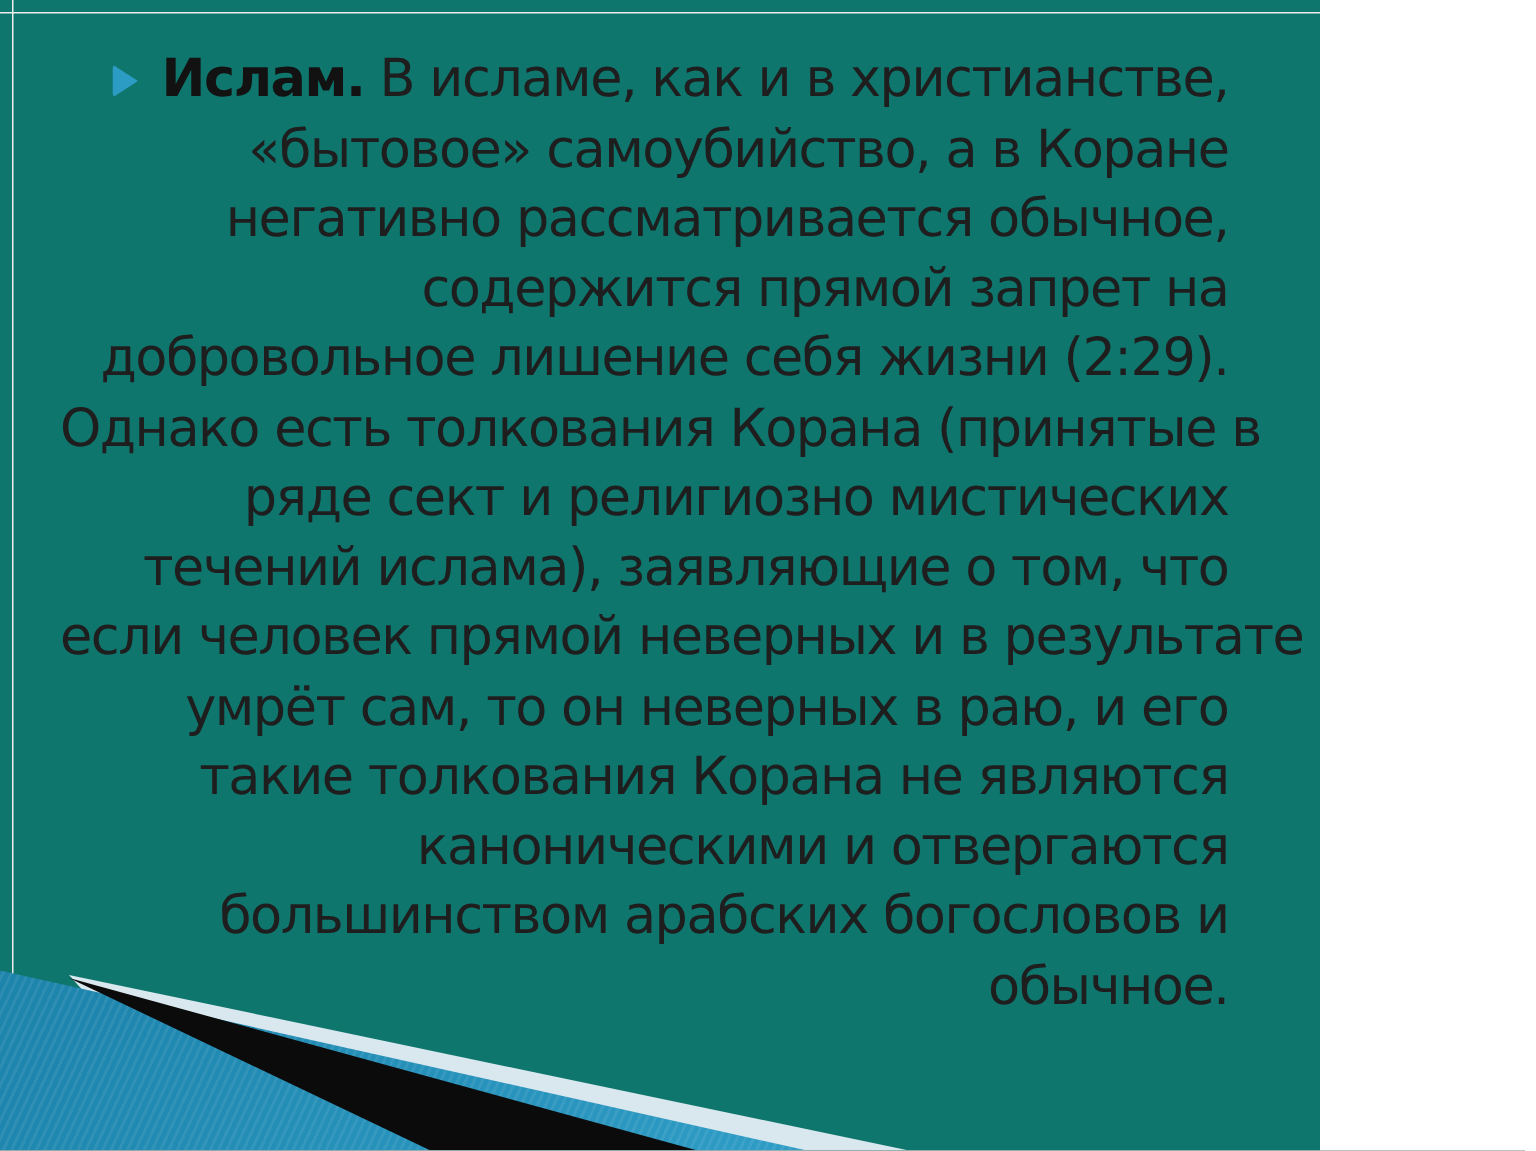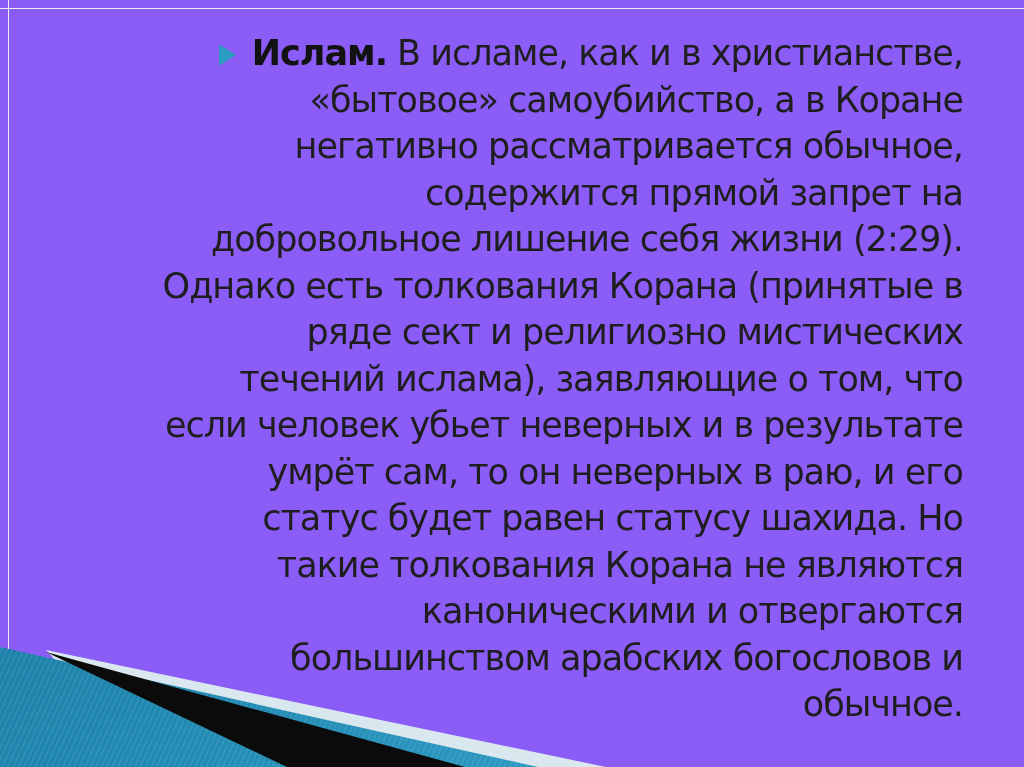--- a/index.html
+++ b/index.html
@@ -7,22 +7,22 @@
     --teal2:#3aabd6;
     --pale:#d9e7ee;
     --stripe-black:#0b0b0b;
     --frame:#ededed;
     --bullet:#2d9cc4;
     --text:#1e1e1e;
   }
   html,body{margin:0;padding:0;background:#ffffff;}
   .slide{
     position:relative;
-    width:1024px;height:767px;
-    background:#8b5cf6;
+    width:880px;height:767px;
+    background:#0f766e;
     overflow:hidden;
     font-family:"DejaVu Sans","Liberation Sans",sans-serif;
   }
   
   .frame-left{position:absolute;left:8px;top:0;width:1px;height:100%;background:var(--frame);z-index:1;}
   .frame-top{position:absolute;top:8px;left:0;width:100%;height:1px;background:var(--frame);z-index:1;}
 
   
   .decor{position:absolute;inset:0;pointer-events:none;}
   .pale-wedge{
@@ -88,22 +88,21 @@
     <div class="line">
       <span class="bullet"></span><span class="term">Ислам.</span>&nbsp;<span>В исламе, как и в христианстве,</span>
     </div>
     <div class="line">«бытовое» самоубийство, а в Коране</div>
     <div class="line">негативно рассматривается обычное,</div>
     <div class="line">содержится прямой запрет на</div>
     <div class="line">добровольное лишение себя жизни (2:29).</div>
     <div class="line">Однако есть толкования Корана (принятые в</div>
     <div class="line">ряде сект и религиозно мистических</div>
     <div class="line">течений ислама), заявляющие о том, что</div>
-    <div class="line">если человек убьет неверных и в результате</div>
+    <div class="line">если человек прямой неверных и в результате</div>
     <div class="line">умрёт сам, то он неверных в раю, и его</div>
-    <div class="line">статус будет равен статусу шахида. Но</div>
     <div class="line">такие толкования Корана не являются</div>
     <div class="line">каноническими и отвергаются</div>
     <div class="line">большинством арабских богословов и</div>
     <div class="line">обычное.</div>
   </div>
 
 </div>
 
 </body></html>

